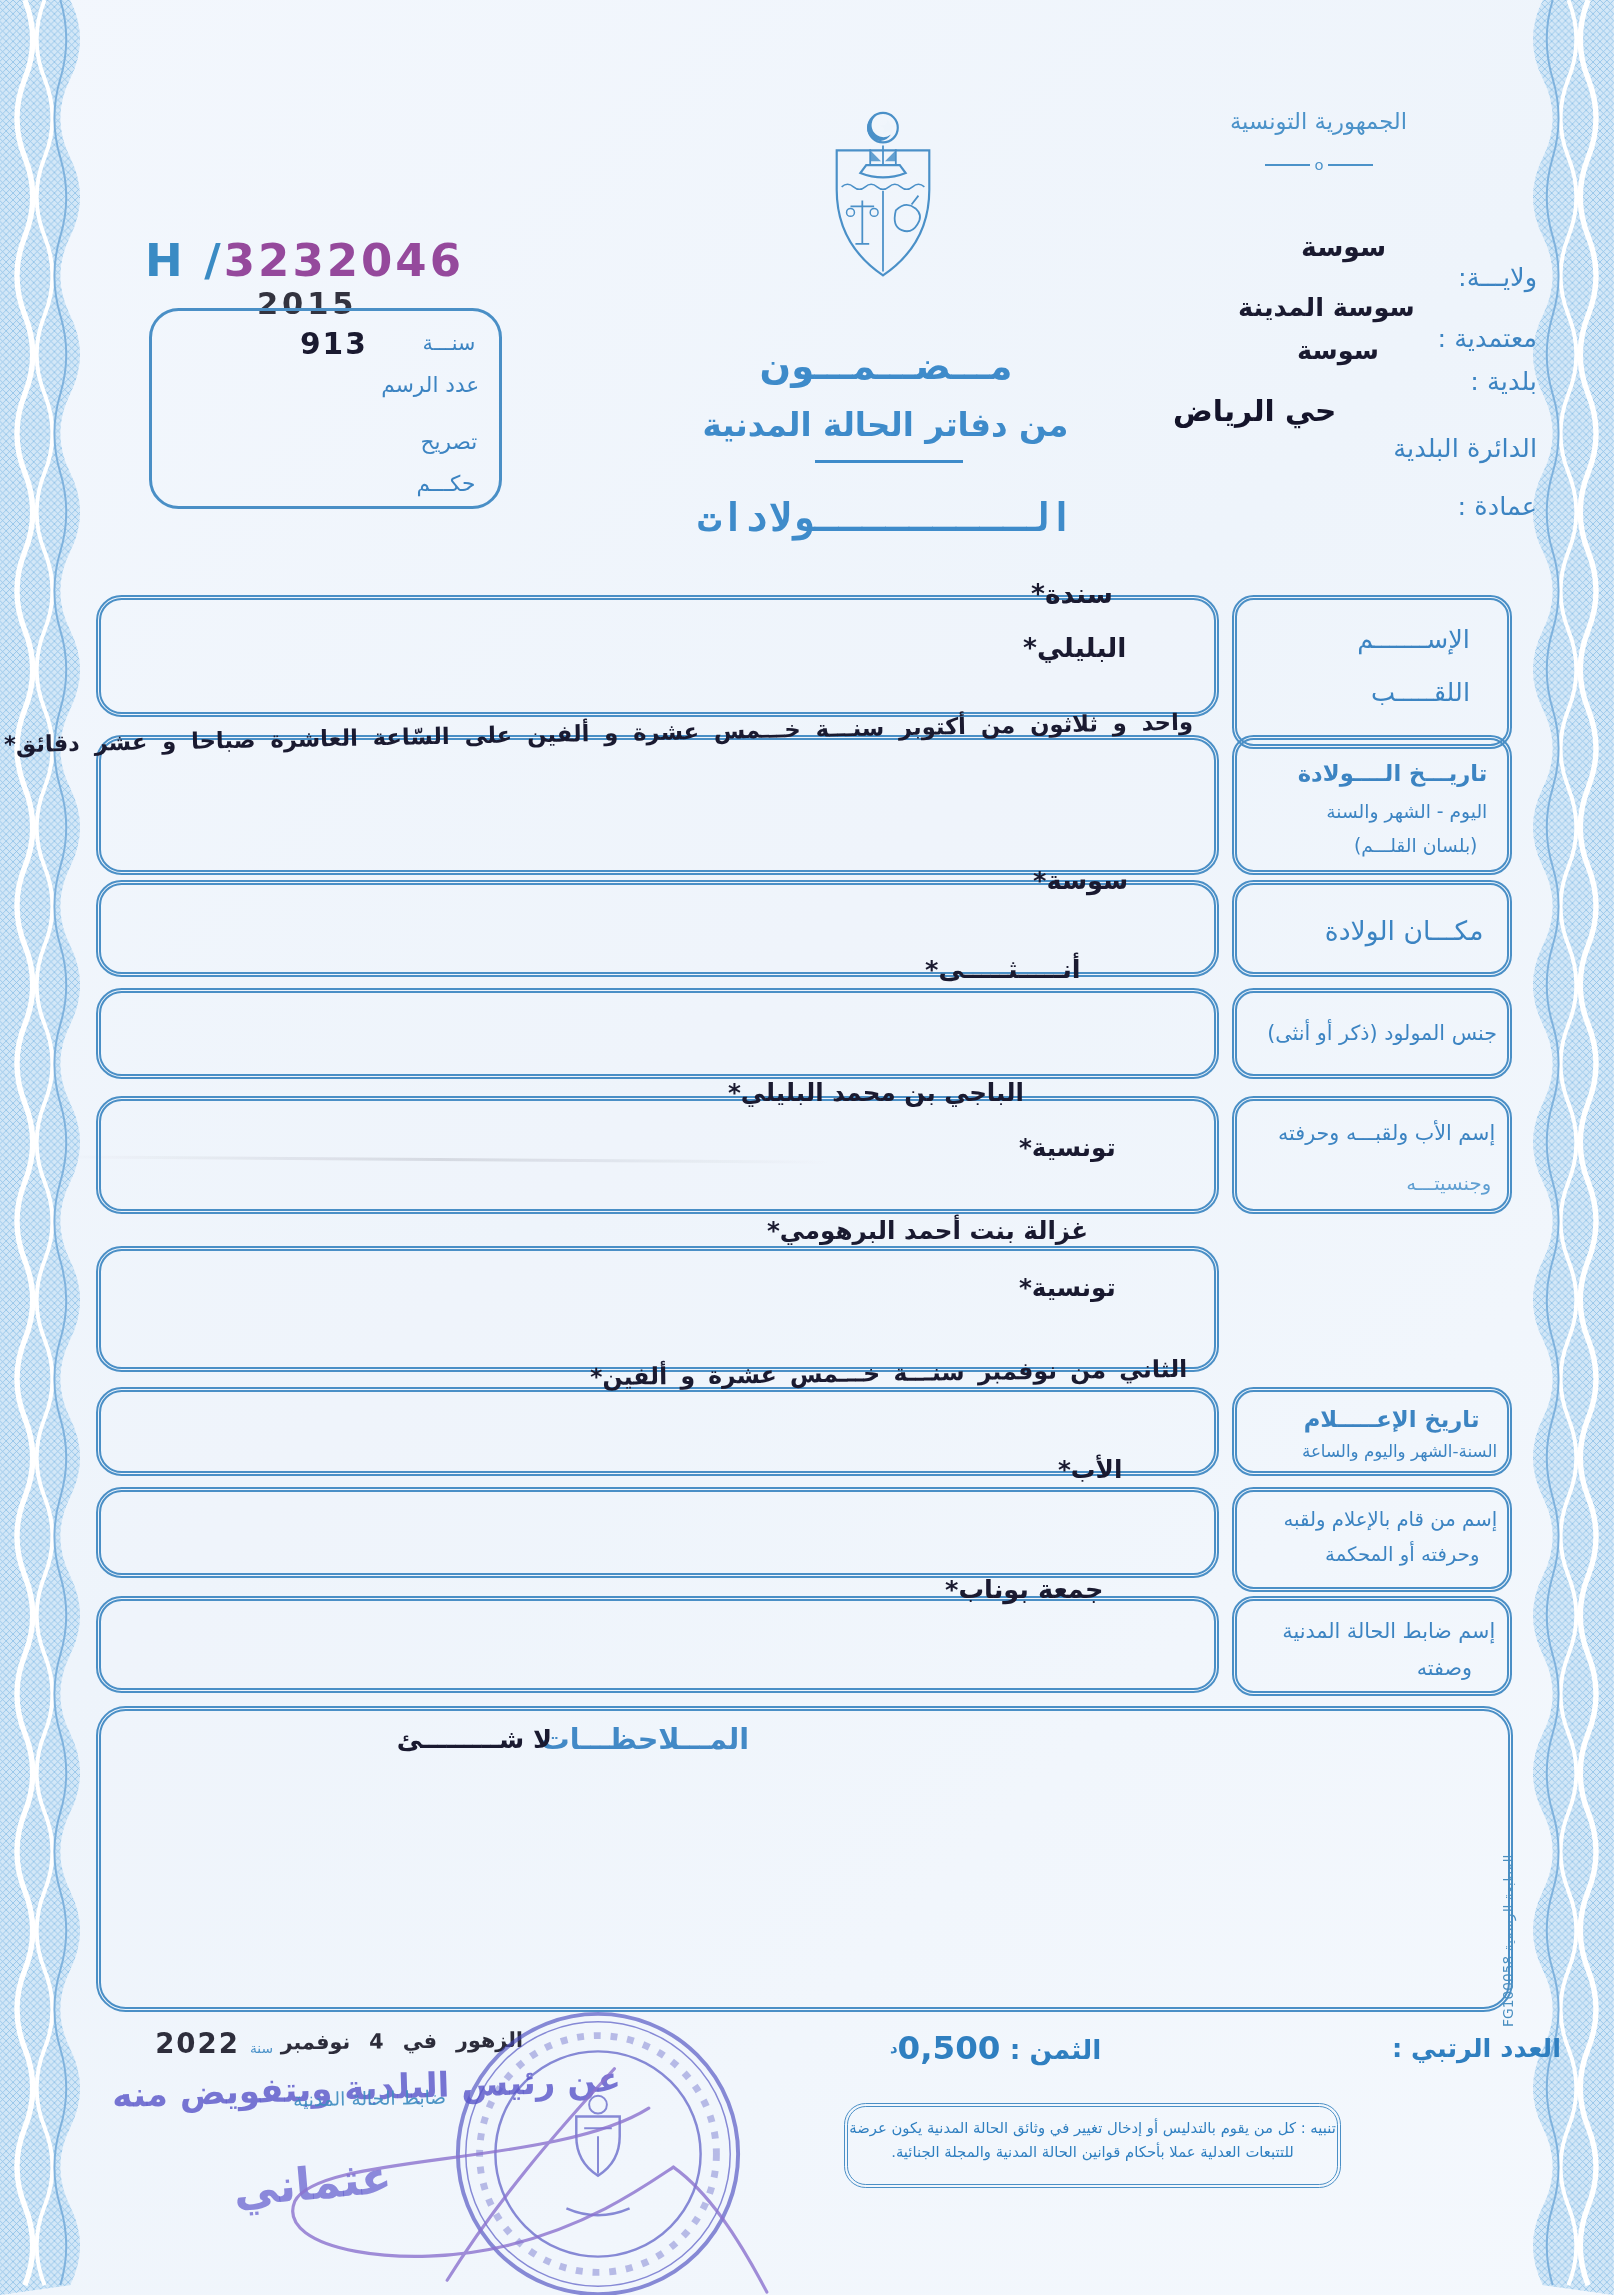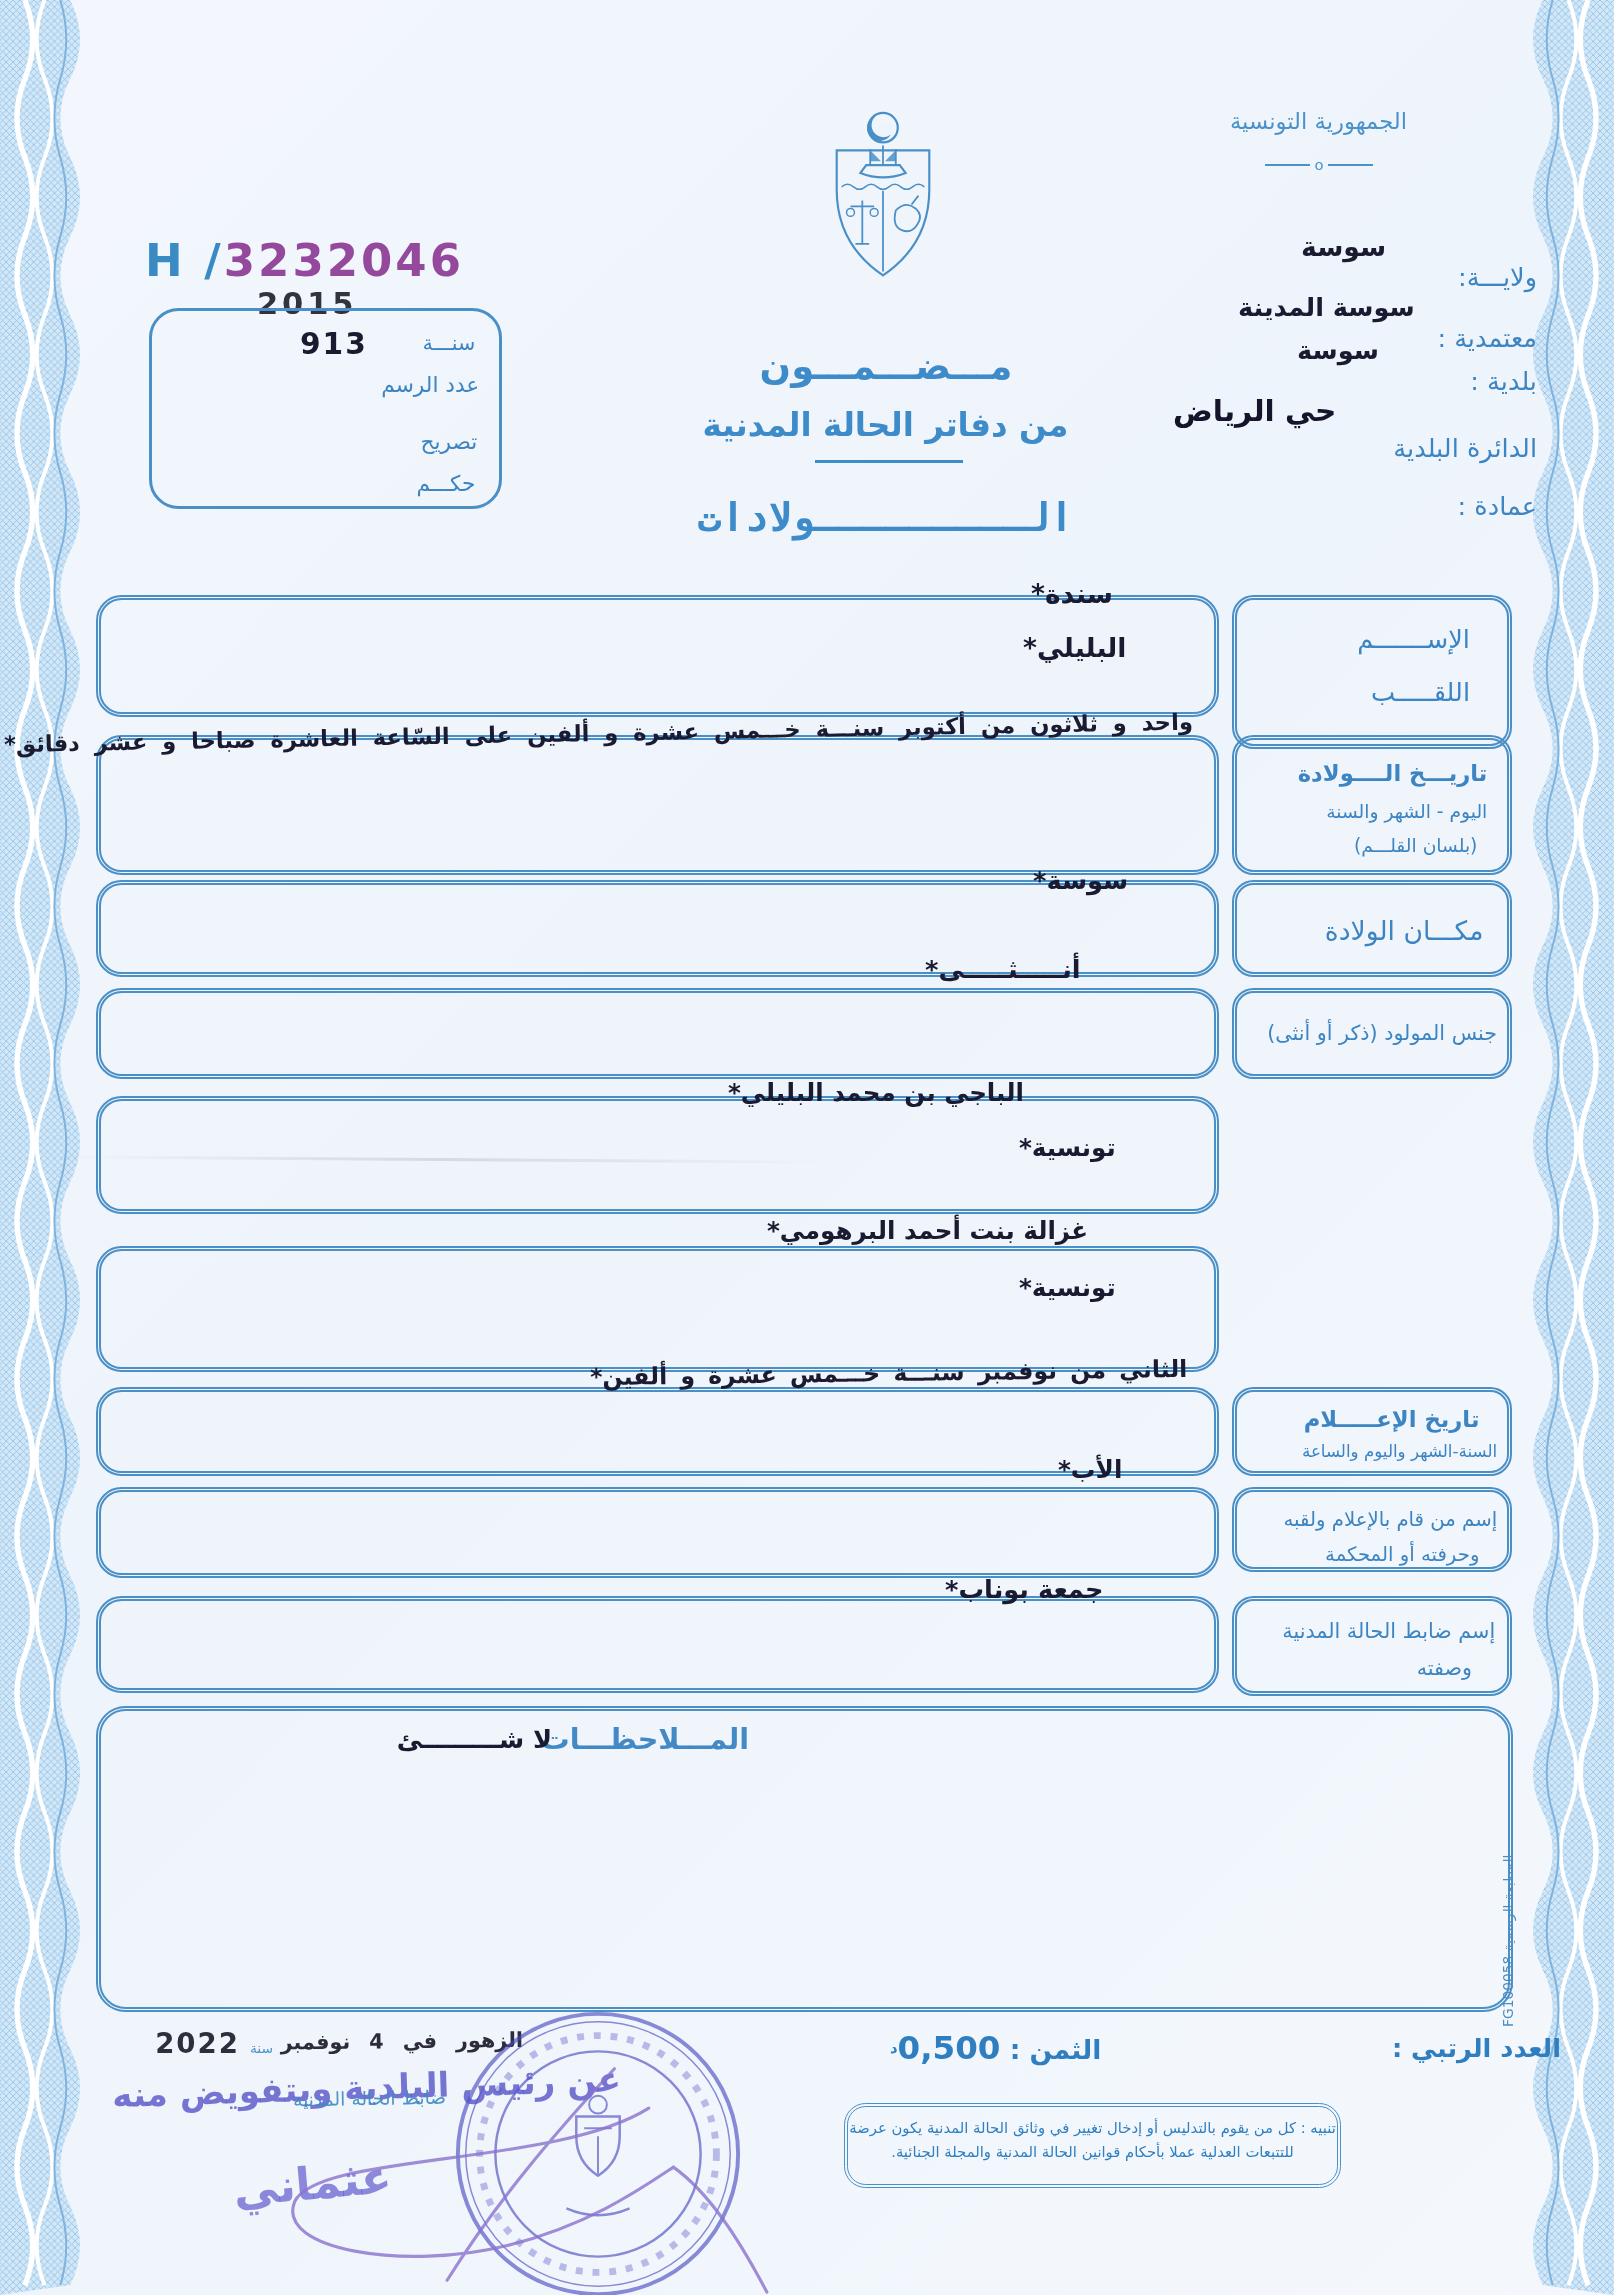--- a/index.html
+++ b/index.html
@@ -63,21 +63,21 @@
 
   
   .lblbox{position:absolute;left:1233px;width:280px;border:5.9px double #4a8fc6;border-radius:21.7px;box-sizing:border-box;}
   [data-name="name-label-box"]{top:595px;height:154px;}
   [data-name="birth-date-label-box"]{top:735px;height:140px;}
   [data-name="birth-place-label-box"]{top:880px;height:97px;}
   [data-name="sex-label-box"]{top:988px;height:91px;}
   [data-name="father-label-box"]{top:1096px;height:118px;}
   [data-name="mother-label-box"]{top:1246px;height:126px;}
   [data-name="notice-date-label-box"]{top:1387px;height:89px;}
-  [data-name="notifier-label-box"]{top:1487px;height:85px;}
+  [data-name="notifier-label-box"]{top:1487px;height:105px;}
   [data-name="officer-label-box"]{top:1596px;height:100px;}
 
   [data-name="name-label-top"]{right:37px;top:23.6px;font-size:25.6px;}
   [data-name="name-label-bottom"]{right:37px;top:77px;font-size:25.6px;}
   [data-name="birth-date-label-1"]{right:19.7px;top:19.7px;font-size:22.7px;font-weight:bold;}
   [data-name="birth-date-label-2"]{right:19.7px;top:61px;font-size:18.7px;}
   [data-name="birth-date-label-3"]{right:29.6px;top:95px;font-size:18.7px;}
   [data-name="birth-place-label"]{right:23.6px;top:29.6px;font-size:26.6px;}
   [data-name="sex-label"]{right:9.9px;top:27.6px;font-size:20.7px;}
   [data-name="father-label-1"]{right:11.8px;top:19.7px;font-size:20.7px;}
@@ -231,20 +231,24 @@
     <span class="lbl" data-name="birth-date-label-1">تاريـــخ الــــولادة</span>
     <span class="lbl" data-name="birth-date-label-2">اليوم - الشهر والسنة</span>
     <span class="lbl" data-name="birth-date-label-3">(بلسان القلـــم)</span>
   </div>
   <div class="lblbox" data-name="birth-place-label-box">
     <span class="lbl" data-name="birth-place-label">مكـــان الولادة</span>
   </div>
   <div class="lblbox" data-name="sex-label-box">
     <span class="lbl" data-name="sex-label">جنس المولود (ذكر أو أنثى)</span>
   </div>
+  <div class="lblbox" data-name="father-label-box">
+    <span class="lbl" data-name="father-label-1">إسم الأب ولقبـــه وحرفته</span>
+    <span class="lbl" data-name="father-label-2">وجنسيتـــه</span>
+  </div>
   <div class="lblbox" data-name="notice-date-label-box">
     <span class="lbl" data-name="notice-date-label-1">تاريخ الإعـــــلام</span>
     <span class="lbl" data-name="notice-date-label-2">السنة-الشهر واليوم والساعة</span>
   </div>
   <div class="lblbox" data-name="notifier-label-box">
     <span class="lbl" data-name="notifier-label-1">إسم من قام بالإعلام ولقبه</span>
     <span class="lbl" data-name="notifier-label-2">وحرفته أو المحكمة</span>
   </div>
   <div class="lblbox" data-name="officer-label-box">
     <span class="lbl" data-name="officer-label-1">إسم ضابط الحالة المدنية</span>

